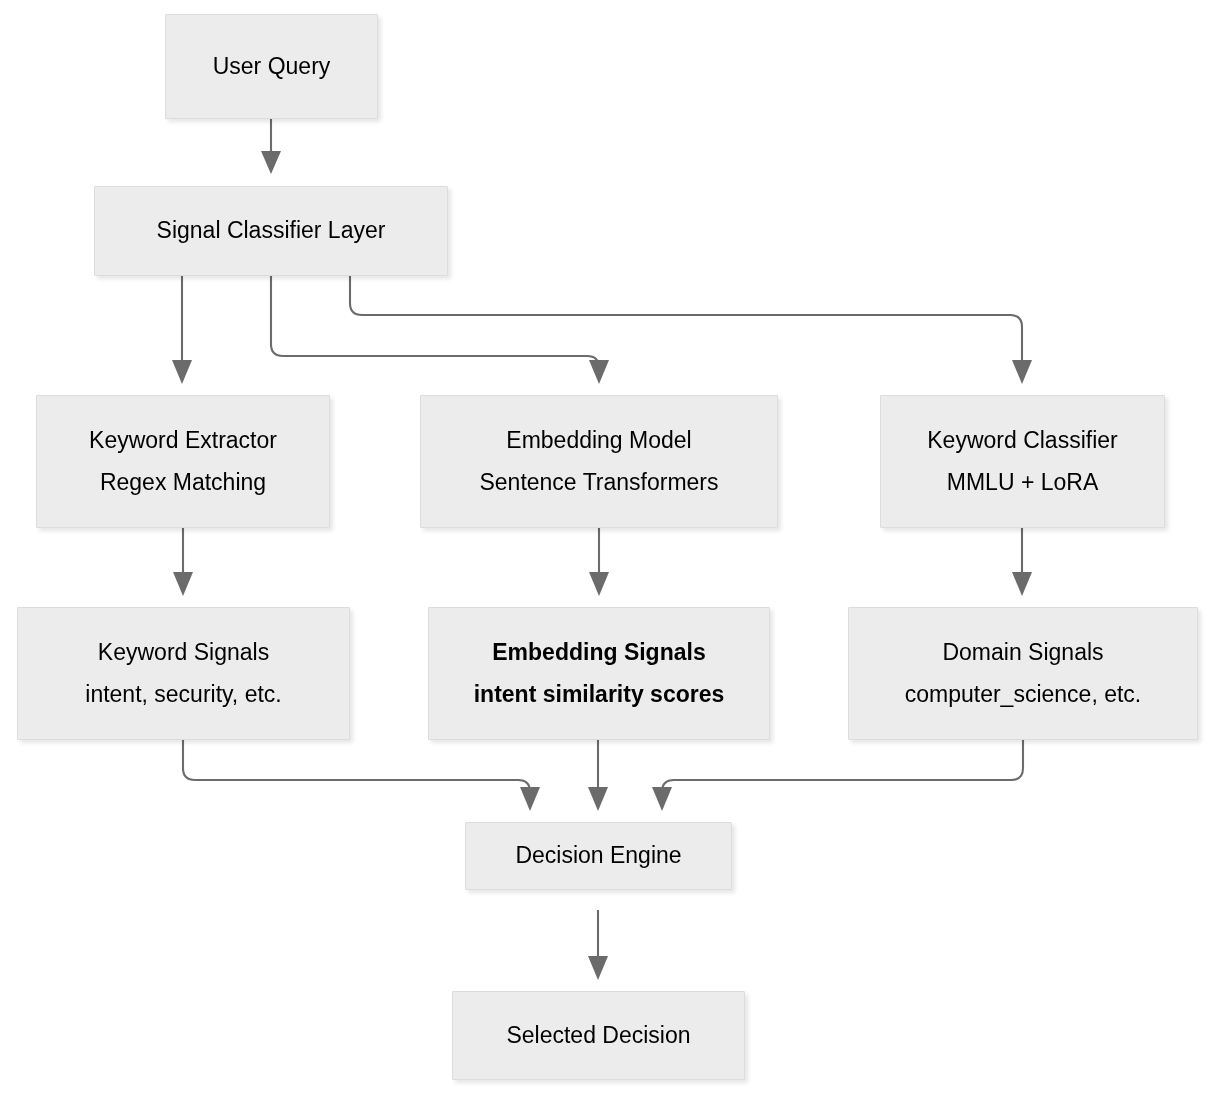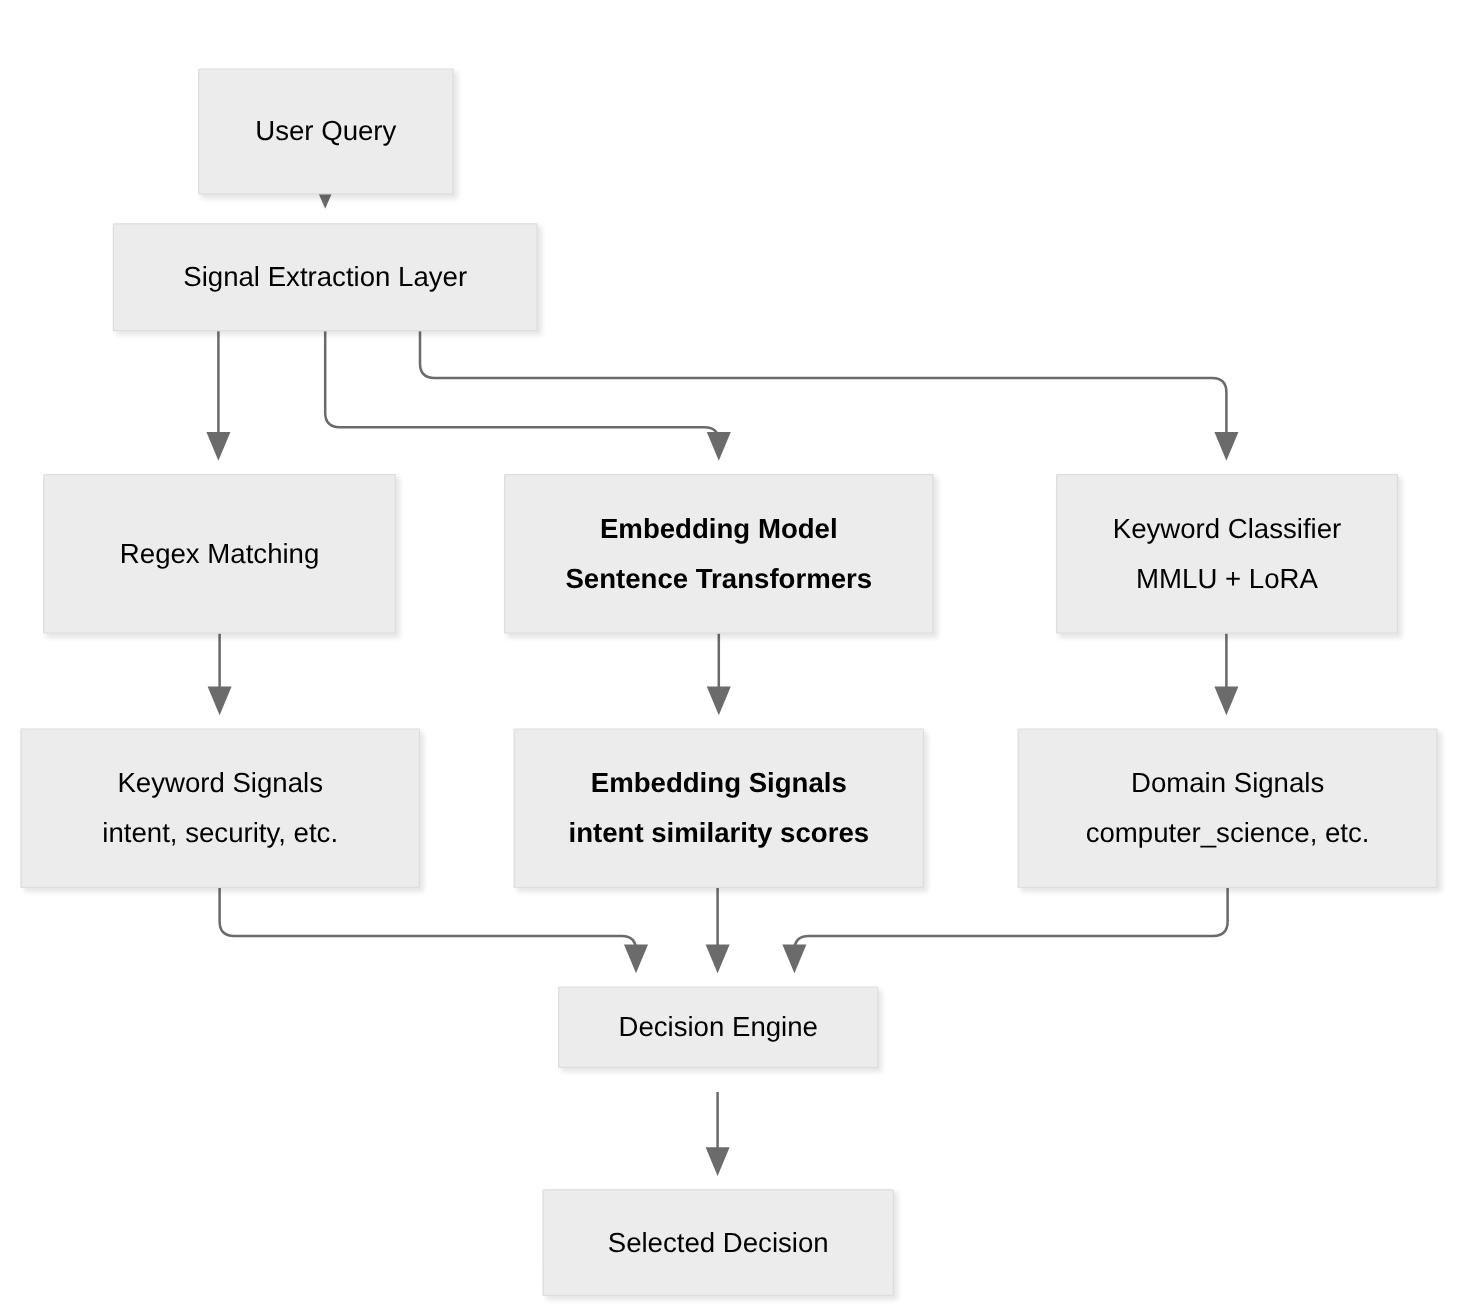--- a/index.html
+++ b/index.html
@@ -111,33 +111,34 @@
       <path class="edge-path" d="M 1023 740 L 1023 768 Q 1023 780 1011 780 L 674 780 Q 662 780 662 792 L 662 788"></path>
       <polygon class="edge-head" points="662,811 652,787 672,787"></polygon>
     </g>
 
     <g>
       <path class="edge-path" d="M 598 910 L 598 957"></path>
       <polygon class="edge-head" points="598,980 588,956 608,956"></polygon>
     </g>
   </svg>
 
-  <div class="flow-node" style="left:165px; top:14px; width:213px; height:105px;margin-top:43px;">
+  <div class="flow-node" style="left:165px; top:14px; width:213px; height:105px;">
     <span class="node-line">User Query</span>
   </div>
 
   <div class="flow-node" style="left:94px; top:186px; width:354px; height:90px;">
-    <span class="node-line">Signal Extraction Layer</span>
+    <span class="node-line">Signal Classifier Layer</span>
   </div>
 
   <div class="flow-node" style="left:36px; top:395px; width:294px; height:133px;">
+    <span class="node-line">Keyword Extractor</span>
     <span class="node-line">Regex Matching</span>
   </div>
 
-  <div class="flow-node" style="left:420px; top:395px; width:358px; height:133px;font-weight:bold;">
+  <div class="flow-node" style="left:420px; top:395px; width:358px; height:133px;">
     <span class="node-line">Embedding Model</span>
     <span class="node-line">Sentence Transformers</span>
   </div>
 
   <div class="flow-node" style="left:880px; top:395px; width:285px; height:133px;">
     <span class="node-line">Keyword Classifier</span>
     <span class="node-line">MMLU + LoRA</span>
   </div>
 
   <div class="flow-node" style="left:17px; top:607px; width:333px; height:133px;">

